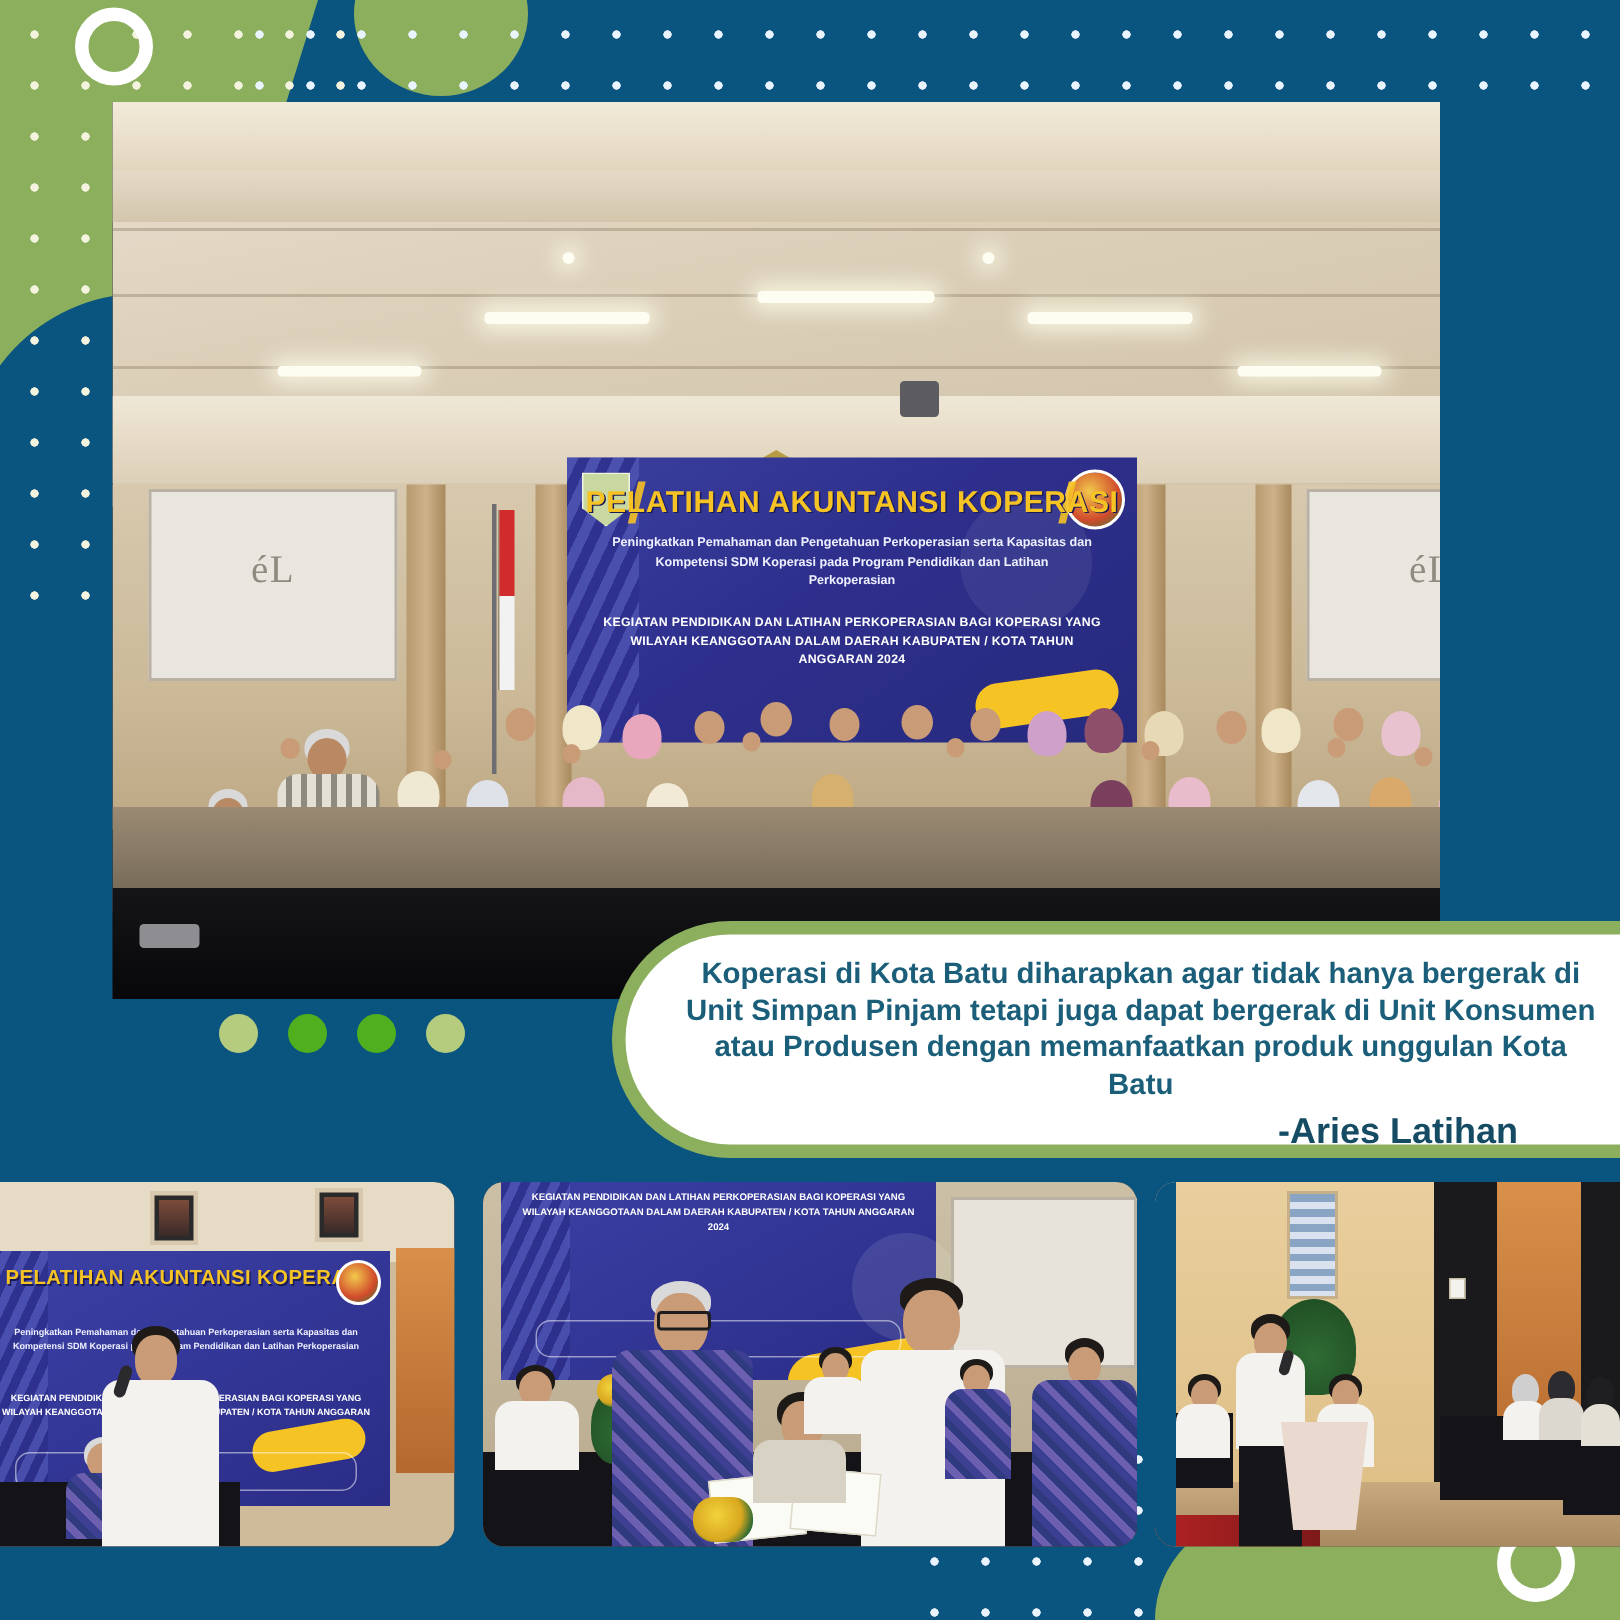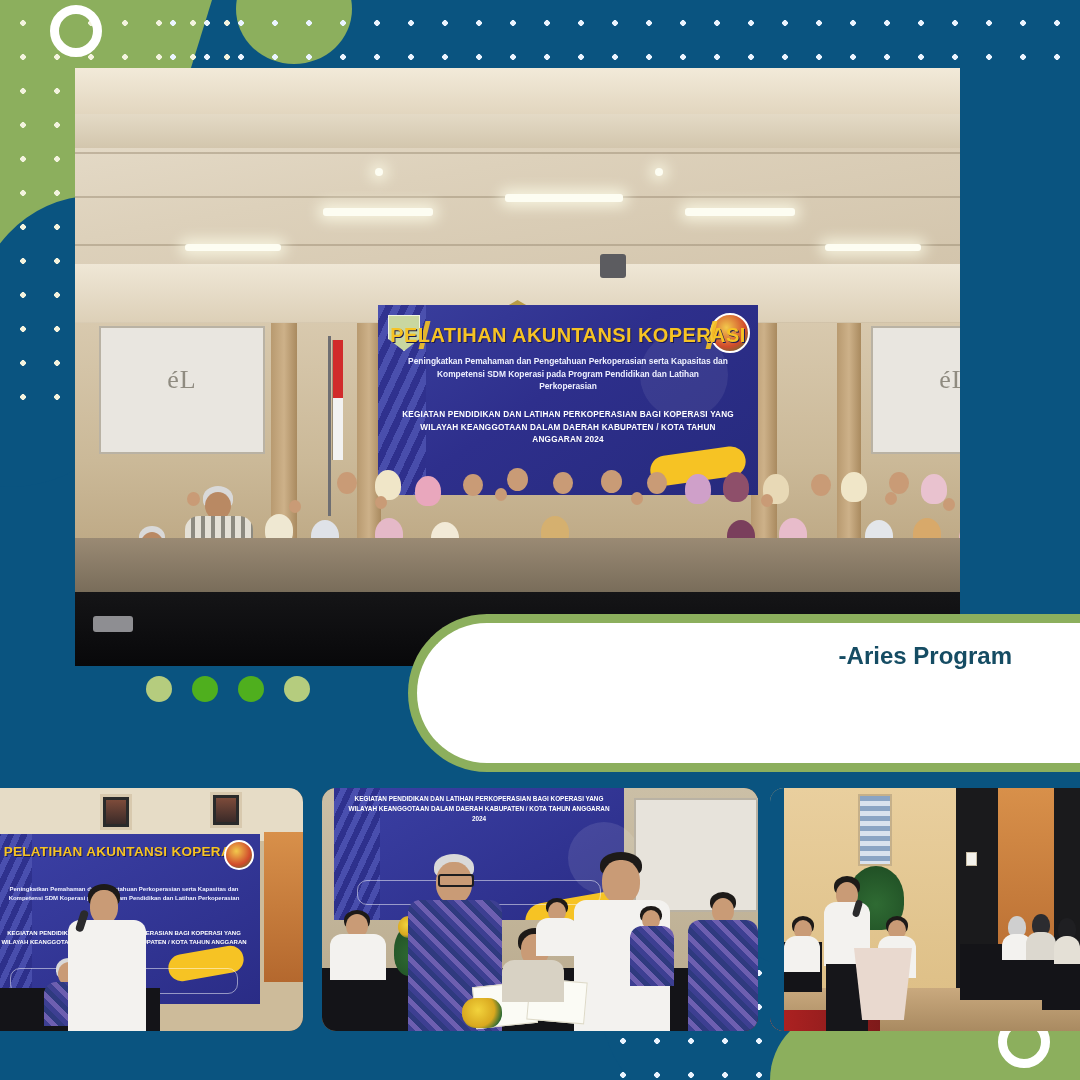--- a/index.html
+++ b/index.html
@@ -413,21 +413,22 @@
       <div class="person" style="left:110px;width:68px;height:150px;
            background:repeating-linear-gradient(90deg,#e4e0d6 0 6px,#8d8a80 6px 10px);"></div>
     </div>
 
     <div class="stage-floor"></div>
     <div class="stage-front"></div>
     <div style="position:absolute;left:18px;top:548px;width:40px;height:16px;background:#8e8e92;border-radius:3px;"></div>
   </div>
 
   <div class="quote">
-    <div class="attr">-Aries Program</div>
+    <p>Koperasi di Kota Batu diharapkan agar tidak hanya bergerak di Unit Simpan Pinjam tetapi juga dapat bergerak di Unit Konsumen atau Produsen dengan memanfaatkan produk unggulan Kota Batu</p>
+    <div class="attr">-Aries Latihan</div>
   </div>
 
   <div class="gdot" style="left:146px;top:676px;width:26px;height:26px;background:#B5CC7E;"></div>
   <div class="gdot" style="left:192px;top:676px;width:26px;height:26px;background:#4FAF1E;"></div>
   <div class="gdot" style="left:238px;top:676px;width:26px;height:26px;background:#4FAF1E;"></div>
   <div class="gdot" style="left:284px;top:676px;width:26px;height:26px;background:#B5CC7E;"></div>
 
   <div class="thumb rounded-l" style="left:0;top:788px;width:303px;height:243px;">
     <div class="t-wall" style="background:linear-gradient(180deg,#e6dcc6 0 22%,#cdbb9a 22% 100%);"></div>
     <div class="portrait" style="left:100px;top:6px;width:26px;height:30px;">

